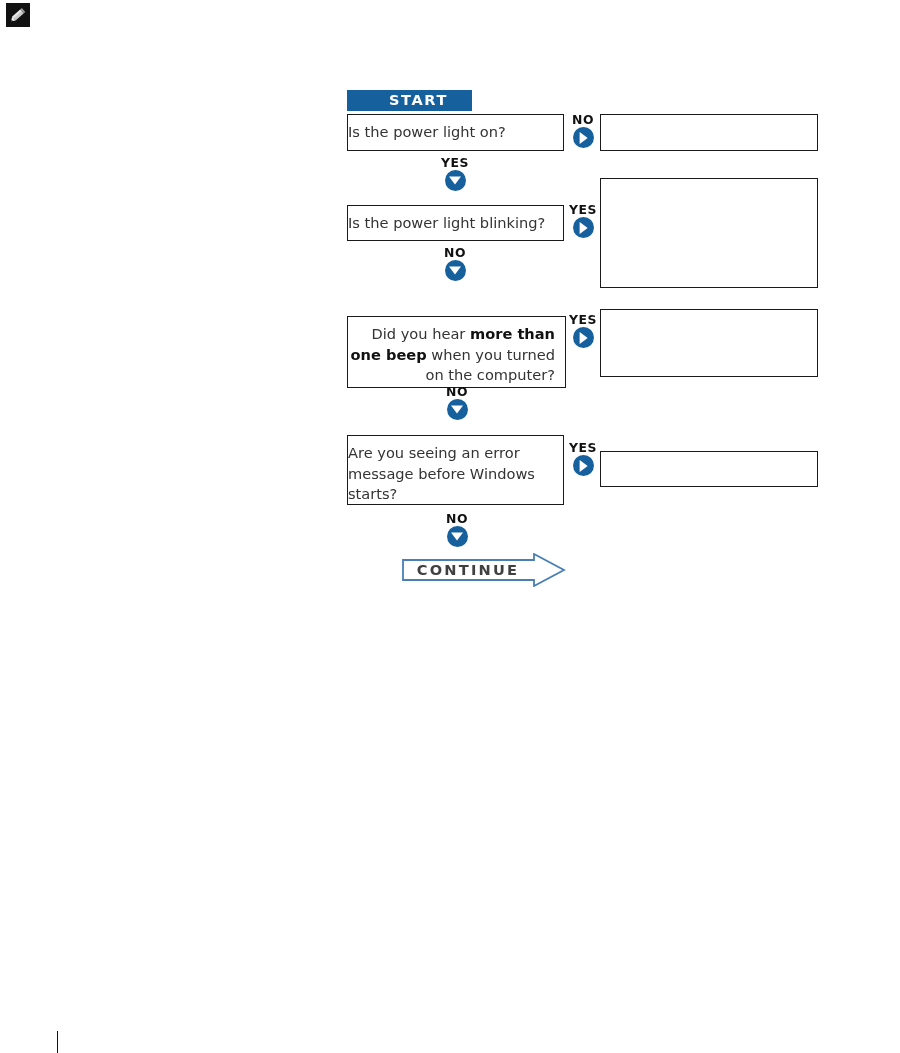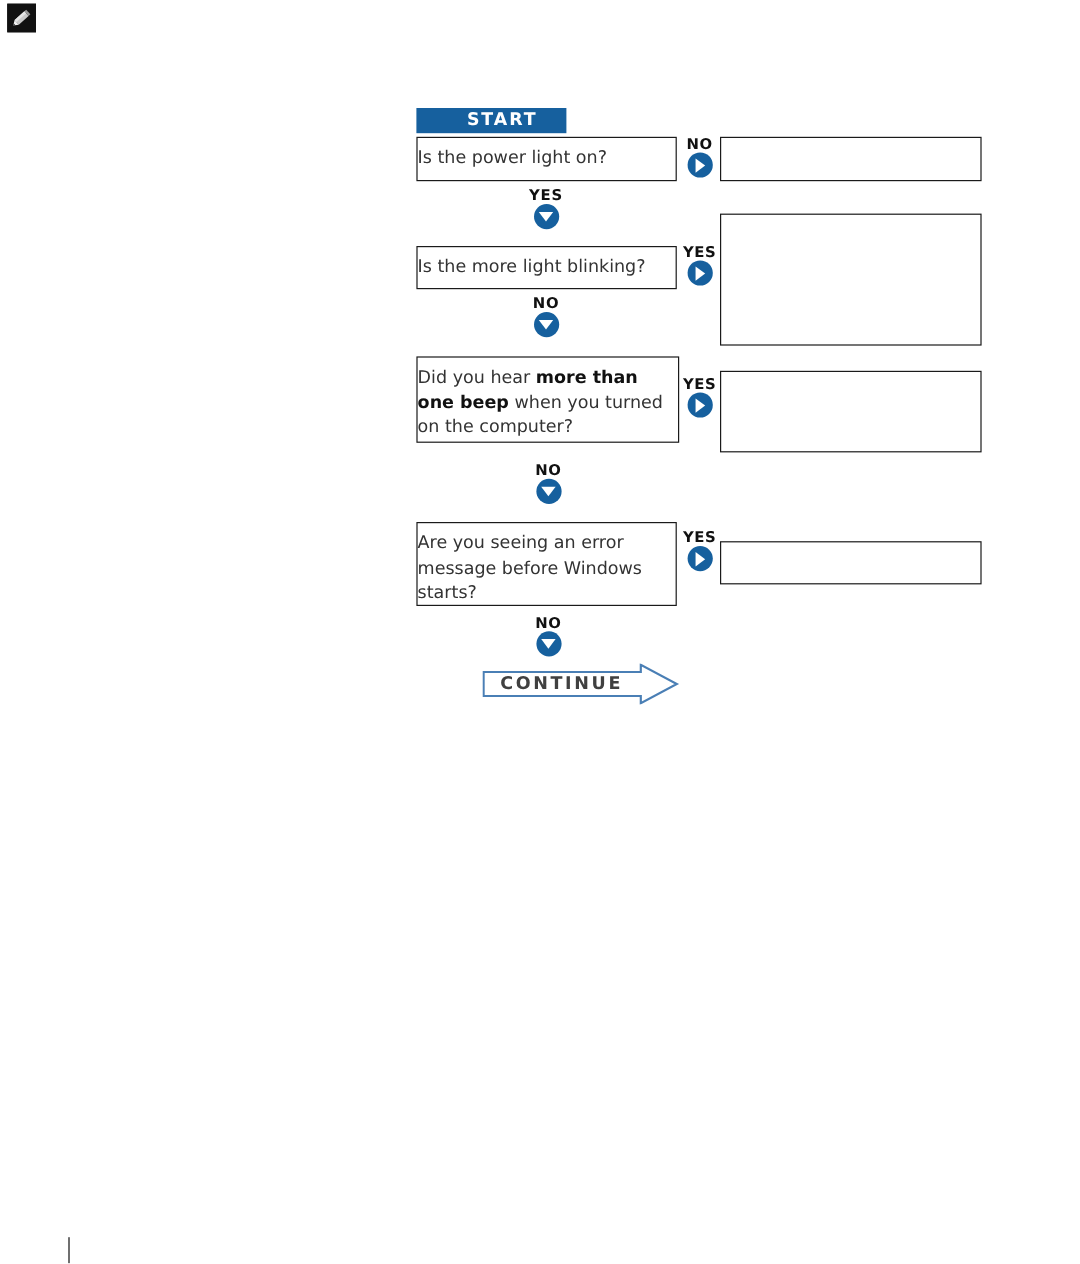--- a/index.html
+++ b/index.html
@@ -202,35 +202,35 @@
     </div>
     <div class="abox" style="top:114px; width:218px; height:37px;">
       <span></span>
     </div>
     <div class="conn-down" style="left:433px; top:156px;">
       <span class="lbl">YES</span>
       <span class="circ"><i class="tri-down"></i></span>
     </div>
 
     <div class="qbox" style="top:205px; width:217px; height:36px;">
-      <span>Is the more light blinking?</span>
+      <span>Is the power light blinking?</span>
     </div>
     <div class="conn-right" style="left:566px; top:203px;">
       <span class="lbl">YES</span>
       <span class="circ"><i class="tri-right"></i></span>
     </div>
     <div class="abox" style="top:178px; width:218px; height:110px;">
       <span></span>
     </div>
     <div class="conn-down" style="left:433px; top:246px;">
       <span class="lbl">NO</span>
       <span class="circ"><i class="tri-down"></i></span>
     </div>
 
-    <div class="qbox" style="top:297px; width:219px; height:72px;">
+    <div class="qbox" style="top:316px; width:219px; height:72px;text-align:right;">
       <span>Did you hear <b>more than one beep</b> when you turned on the computer?</span>
     </div>
     <div class="conn-right" style="left:566px; top:313px;">
       <span class="lbl">YES</span>
       <span class="circ"><i class="tri-right"></i></span>
     </div>
     <div class="abox" style="top:309px; width:218px; height:68px;">
       <span></span>
     </div>
     <div class="conn-down" style="left:435px; top:385px;">

